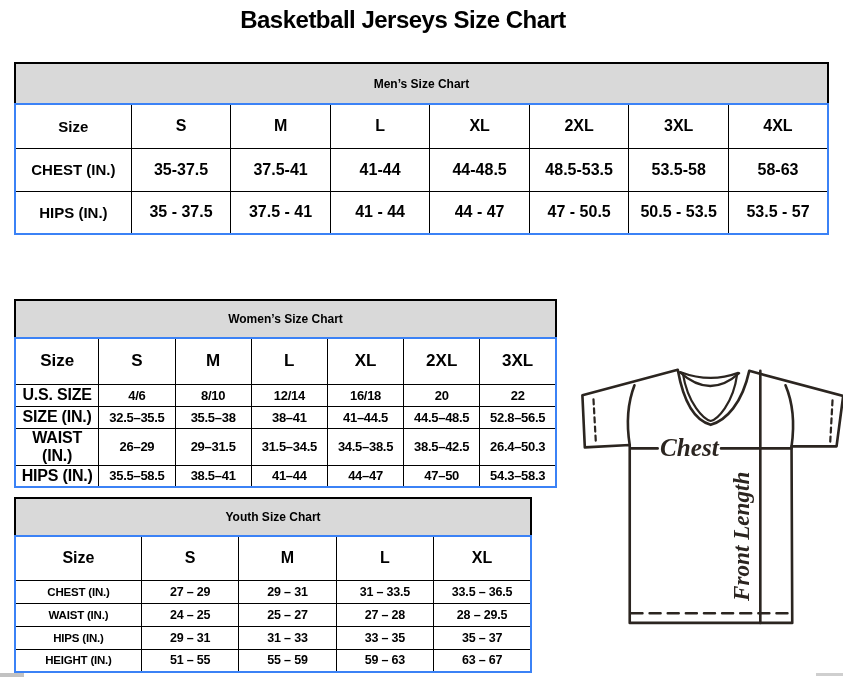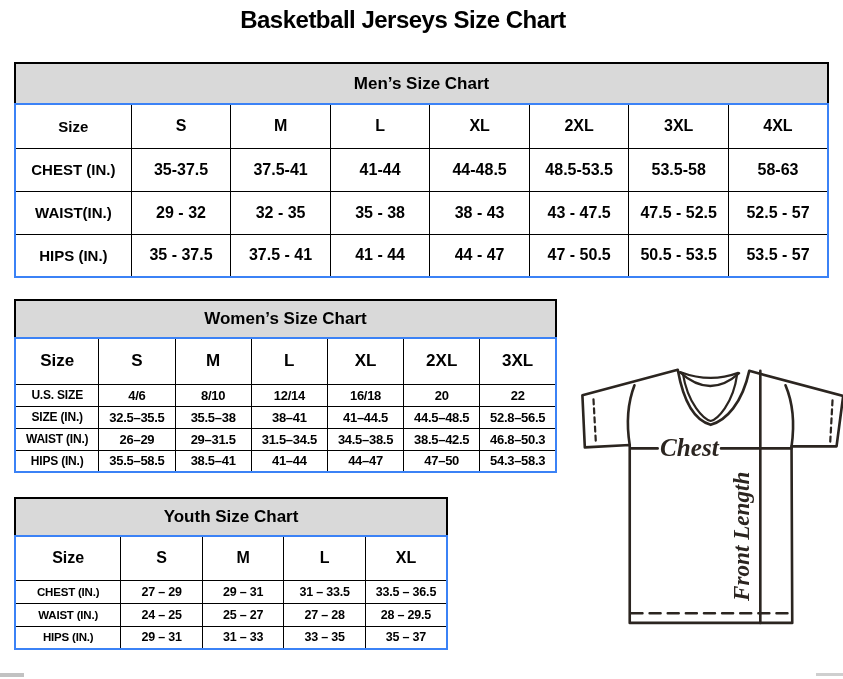--- a/index.html
+++ b/index.html
@@ -10,21 +10,21 @@
   }
   .page-title {
     position:absolute; top:6px; left:0; width:806px;
     text-align:center; font-size:24px; font-weight:700;
     letter-spacing:-0.5px;
   }
   .sect { position:absolute; background:#fff; }
   .band {
     background:#d9d9d9; border:2px solid #000; border-bottom:0;
     font-weight:700; text-align:center; display:flex;
-    align-items:center; justify-content:center; font-size:17px;
+    align-items:center; justify-content:center; font-size:12px;
   }
   table {
     width:100%; border-collapse:collapse; table-layout:fixed;
     border:2px solid #3b82f6; background:#fff;
     text-align:center; font-weight:700;
   }
   th, td { border:1.5px solid #000; vertical-align:middle; padding:0 2px; }
 
   
   #men-band  { height:41px; }
@@ -33,35 +33,35 @@
   #men-table col.label-col { width:14.3%; }
   #men-table thead tr { height:44px; }
   #men-table tbody tr { height:43px; }
 
   
   #women-band  { height:38px; }
   #women-table thead { font-size:17px; }
   #women-table thead tr { height:46px; }
   #women-table tbody tr { height:22px; }
   #women-table tbody { font-size:13px; letter-spacing:-0.3px; }
-  #women-table tbody th { font-size:12px; letter-spacing:-0.2px; }
+  #women-table tbody th { font-size:16px; letter-spacing:-0.2px; }
   #women-table col.label-col { width:15.5%; }
 
   
   #youth-band  { height:38px; }
   #youth-table thead { font-size:16px; }
   #youth-table thead tr { height:44px; }
   #youth-table tbody tr { height:23px; }
   #youth-table tbody { font-size:12.5px; letter-spacing:-0.2px; }
   #youth-table tbody th { font-size:11.5px; }
   #youth-table col.label-col { width:24.5%; }
 
   #men-sect   { left:14px; top:62px;  width:815px; }
   #women-sect { left:14px; top:299px; width:543px;border-radius:11px; }
-  #youth-sect { left:14px; top:497px; width:434px; }
+  #youth-sect { left:14px; top:497px; width:518px; }
 
   .jersey-wrap { position:absolute; left:567px; top:358px; width:292px; height:272px; }
   .jersey-wrap svg { width:100%; height:100%; }
   .jersey-label {
     font-family:"Liberation Serif", serif;
     font-weight:700; font-style:italic; fill:#2b2520;
   }
 
   .scroll-frag { position:absolute; background:#c6c6c6; }
   #scroll-frag-left  { left:0;     top:673px; width:24px; height:4px; background:#c2c2c2; }
@@ -102,30 +102,20 @@
           <th>CHEST (IN.)</th>
           <td>35-37.5</td>
           <td>37.5-41</td>
           <td>41-44</td>
           <td>44-48.5</td>
           <td>48.5-53.5</td>
           <td>53.5-58</td>
           <td>58-63</td>
         </tr>
         <tr>
-          <th>WAIST(IN.)</th>
-          <td>29 - 32</td>
-          <td>32 - 35</td>
-          <td>35 - 38</td>
-          <td>38 - 43</td>
-          <td>43 - 47.5</td>
-          <td>47.5 - 52.5</td>
-          <td>52.5 - 57</td>
-        </tr>
-        <tr>
           <th>HIPS (IN.)</th>
           <td>35 - 37.5</td>
           <td>37.5 - 41</td>
           <td>41 - 44</td>
           <td>44 - 47</td>
           <td>47 - 50.5</td>
           <td>50.5 - 53.5</td>
           <td>53.5 - 57</td>
         </tr>
       </tbody>
@@ -174,21 +164,21 @@
           <td>44.5–48.5</td>
           <td>52.8–56.5</td>
         </tr>
         <tr>
           <th>WAIST (IN.)</th>
           <td>26–29</td>
           <td>29–31.5</td>
           <td>31.5–34.5</td>
           <td>34.5–38.5</td>
           <td>38.5–42.5</td>
-          <td>46.8–50.3</td>
+          <td>26.4–50.3</td>
         </tr>
         <tr>
           <th>HIPS (IN.)</th>
           <td>35.5–58.5</td>
           <td>38.5–41</td>
           <td>41–44</td>
           <td>44–47</td>
           <td>47–50</td>
           <td>54.3–58.3</td>
         </tr>
@@ -229,20 +219,27 @@
           <td>25 – 27</td>
           <td>27 – 28</td>
           <td>28 – 29.5</td>
         </tr>
         <tr>
           <th>HIPS (IN.)</th>
           <td>29 – 31</td>
           <td>31 – 33</td>
           <td>33 – 35</td>
           <td>35 – 37</td>
+        </tr>
+        <tr>
+          <th>HEIGHT (IN.)</th>
+          <td>51 – 55</td>
+          <td>55 – 59</td>
+          <td>59 – 63</td>
+          <td>63 – 67</td>
         </tr>
       </tbody>
     </table>
 </section>
 
 <div class="jersey-wrap">
   <svg viewBox="0 0 290 268" xmlns="http://www.w3.org/2000/svg">
     <g fill="none" stroke="#2b2520" stroke-width="2.6" stroke-linejoin="round" stroke-linecap="round">
 
       <path d="M 110 10.7

